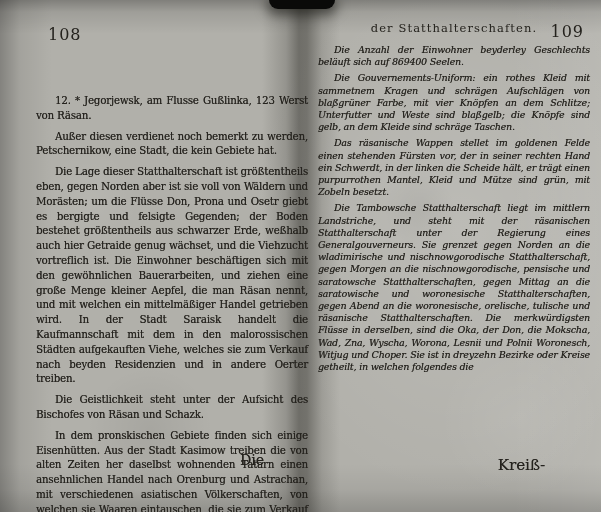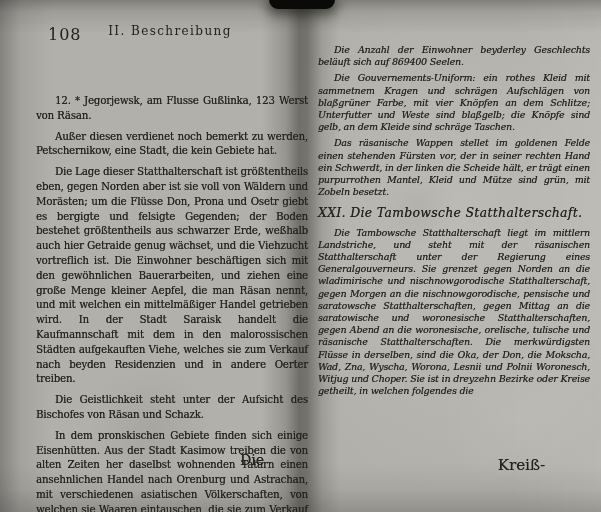--- a/index.html
+++ b/index.html
@@ -93,36 +93,38 @@
 </head>
 <body>
 
 <div class="spread">
 
   <div class="spine-top"></div>
 
   <div class="page page-left">
     <div class="pagehead">
       <span class="pagenum pagenum-left">108</span>
-      <span class="runtitle">II. Beschreibung</span>
     </div>
     <div class="pbody">
       <p>12. * Jegorjewsk, am Flusse Gußlinka, 123 Werst von Räsan.</p>
       <p>Außer diesen verdienet noch bemerkt zu werden, Petschernikow, eine Stadt, die kein Gebiete hat.</p>
       <p>Die Lage dieser Statthalterschaft ist größtentheils eben, gegen Norden aber ist sie voll von Wäldern und Morästen; um die Flüsse Don, Prona und Osetr giebt es bergigte und felsigte Gegenden; der Boden bestehet größtentheils aus schwarzer Erde, weßhalb auch hier Getraide genug wächset, und die Viehzucht vortreflich ist. Die Einwohner beschäftigen sich mit den gewöhnlichen Bauerarbeiten, und ziehen eine große Menge kleiner Aepfel, die man Räsan nennt, und mit welchen ein mittelmäßiger Handel getrieben wird. In der Stadt Saraisk handelt die Kaufmannschaft mit dem in den malorossischen Städten aufgekauften Viehe, welches sie zum Verkauf nach beyden Residenzien und in andere Oerter treiben.</p>
       <p>Die Geistlichkeit steht unter der Aufsicht des Bischofes von Räsan und Schazk.</p>
       <p>In dem pronskischen Gebiete finden sich einige Eisenhütten. Aus der Stadt Kasimow treiben die von alten Zeiten her daselbst wohnenden Tatarn einen ansehnlichen Handel nach Orenburg und Astrachan, mit verschiedenen asiatischen Völkerschaften, von welchen sie Waaren eintauschen, die sie zum Verkauf nach verschiedenen russischen Städten führen.</p>
     </div>
     <div class="catchword catchword-left">Die</div>
   </div>
 
   <div class="page page-right">
+    <div class="pagehead">
+      <span class="runtitle">der Statthalterschaften.</span>
+      <span class="pagenum pagenum-right">109</span>
+    </div>
     <div class="pbody">
       <p>Die Anzahl der Einwohner beyderley Geschlechts beläuft sich auf 869400 Seelen.</p>
       <p>Die Gouvernements-Uniform: ein rothes Kleid mit sammetnem Kragen und schrägen Aufschlägen von blaßgrüner Farbe, mit vier Knöpfen an dem Schlitze; Unterfutter und Weste sind blaßgelb; die Knöpfe sind gelb, an dem Kleide sind schräge Taschen.</p>
       <p>Das räsanische Wappen stellet im goldenen Felde einen stehenden Fürsten vor, der in seiner rechten Hand ein Schwerdt, in der linken die Scheide hält, er trägt einen purpurrothen Mantel, Kleid und Mütze sind grün, mit Zobeln besetzt.</p>
-      <p class="section-heading">XXI. Die Tambowsche Statthalterschaft.</p>
       <p>Die Tambowsche Statthalterschaft liegt im mittlern Landstriche, und steht mit der räsanischen Statthalterschaft unter der Regierung eines Generalgouverneurs. Sie grenzet gegen Norden an die wladimirische und nischnowgorodische Statthalterschaft, gegen Morgen an die nischnowgorodische, pensische und saratowsche Statthalterschaften, gegen Mittag an die saratowische und woronesische Statthalterschaften, gegen Abend an die woronesische, orelische, tulische und räsanische Statthalterschaften. Die merkwürdigsten Flüsse in derselben, sind die Oka, der Don, die Mokscha, Wad, Zna, Wyscha, Worona, Lesnii und Polnii Woronesch, Witjug und Choper. Sie ist in dreyzehn Bezirke oder Kreise getheilt, in welchen folgendes die</p>
     </div>
     <div class="catchword catchword-right">Kreiß-</div>
   </div>
 
 </div>
 
 </body></html>

